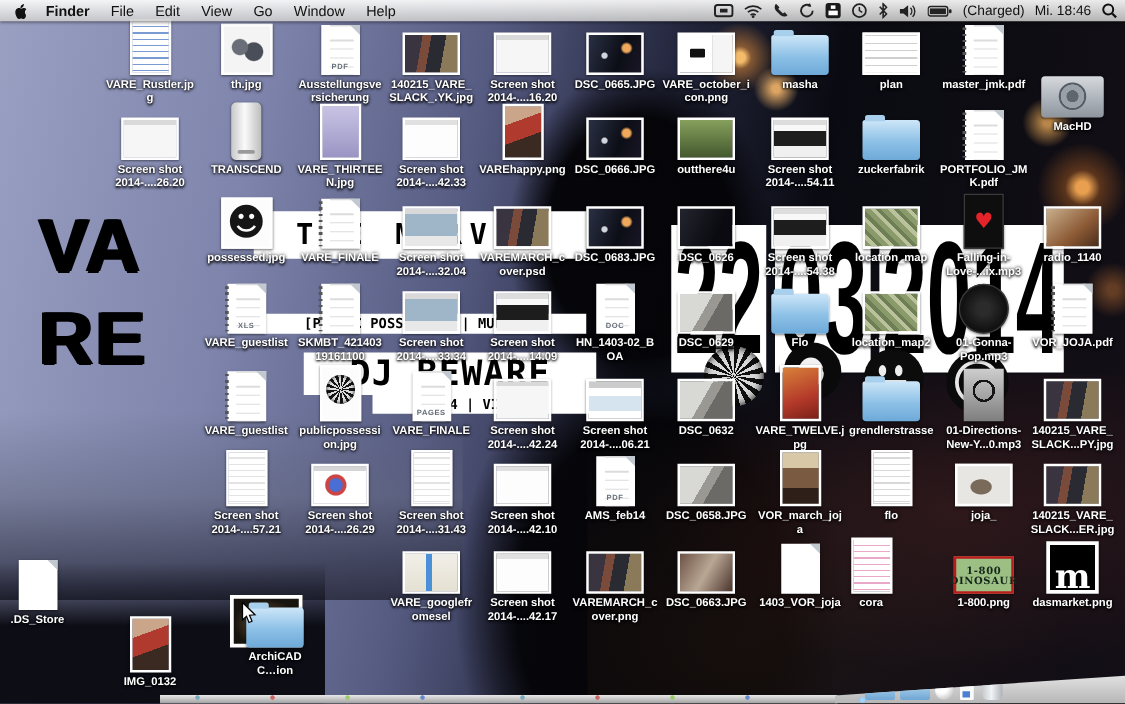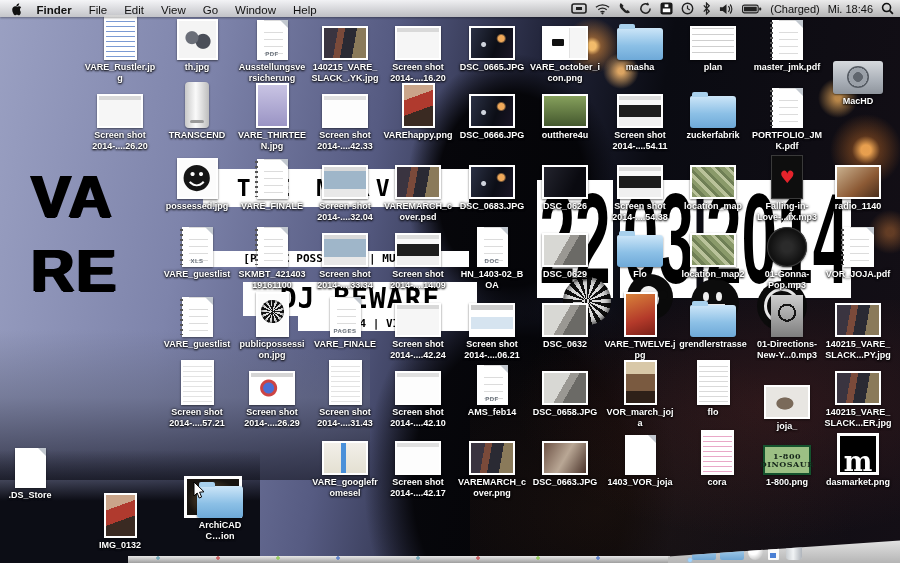--- a/index.html
+++ b/index.html
@@ -136,21 +136,21 @@
     background:repeating-conic-gradient(#161616 0 14deg,#ddd 14deg 28deg);box-shadow:inset 0 0 3px #000;}
   .art-smiley{background:#fcfcfc;}
   .art-smiley .glyph{font-family:"DejaVu Sans",sans-serif;font-size:30px;line-height:1;color:#151515;}
   .art-heart{width:30px;height:42px;background:#0e0e0e;border:1px solid #3a3a3a;}
   .art-heart .glyph{color:#e4232b;font-size:17px;line-height:1;font-family:"DejaVu Sans",sans-serif;}
   .art-vinyl{width:40px;height:40px;border-radius:50%;
     background:radial-gradient(circle,#2b2b2b 0 18%,#121212 60%);box-shadow:inset 0 0 0 1px #3c3c3c,0 1px 2px rgba(0,0,0,.5);}
   .art-bw{width:32px;height:42px;
     background:radial-gradient(circle at 50% 42%,rgba(0,0,0,0) 0 7px,#151515 7px 9px,rgba(0,0,0,0) 9px),
     linear-gradient(#cdcdcd,#7e7e7e);}
-  .art-1800{width:44px;height:26px;background:#9cc084;border:2px solid #14532d;}
+  .art-1800{width:44px;height:26px;background:#9cc084;border:2px solid #b91c1c;}
   .art-1800 .icon-text{font:700 8px/8px "DejaVu Serif",serif;color:#15251a;white-space:pre-line;letter-spacing:.5px;}
   .art-m{width:36px;height:36px;background:#000;border:3px solid #fff;align-items:flex-end;}
   .art-m .icon-text{font:700 27px/21px "DejaVu Serif",serif;color:#fff;}
 
   
   #menubar{position:absolute;left:0;top:0;width:900px;height:17px;z-index:10;
     background:linear-gradient(rgba(252,252,252,.93),rgba(203,203,203,.88));
     box-shadow:0 1px 2px rgba(0,0,0,.35);display:flex;align-items:center;color:#111;}
   #apple-menu{margin:0 6px 0 10px;display:flex;align-items:center;}
   .mitem{font-size:11.5px;margin:0 8.5px;cursor:default;}
@@ -608,21 +608,21 @@
         </div>
         <div class="lb">VOR_march_joj
 a</div>
       </div>
       <div class="di" style="left: 671px; top: 355px;">
         <div class="icw">
           <div class="ic k-thumb art-paper s-t"></div>
         </div>
         <div class="lb">flo</div>
       </div>
-      <div class="di" style="left: 745px; top: 369px;">
+      <div class="di" style="left: 745px; top: 355px;">
         <div class="icw">
           <div class="ic k-thumb art-joja s-w"></div>
         </div>
         <div class="lb">joja_</div>
       </div>
       <div class="di" style="left: 816px; top: 355px;">
         <div class="icw">
           <div class="ic k-thumb art-collage s-w"></div>
         </div>
         <div class="lb">140215_VARE_
@@ -660,21 +660,21 @@
           <div class="ic k-thumb art-interior s-w"></div>
         </div>
         <div class="lb">DSC_0663.JPG</div>
       </div>
       <div class="di" style="left: 598px; top: 425px;">
         <div class="icw">
           <div class="ic k-page v-blank"></div>
         </div>
         <div class="lb">1403_VOR_joja</div>
       </div>
-      <div class="di" style="left: 675px; top: 425px;">
+      <div class="di" style="left: 655px; top: 425px;">
         <div class="icw">
           <div class="ic k-thumb art-cora s-t"></div>
         </div>
         <div class="lb">cora</div>
       </div>
       <div class="di" style="left: 745px; top: 425px;">
         <div class="icw">
           <div class="ic k-logo art-1800">
             <span class="icon-text" style="white-space: pre-line;">1-800
 DINOSAUR</span>

